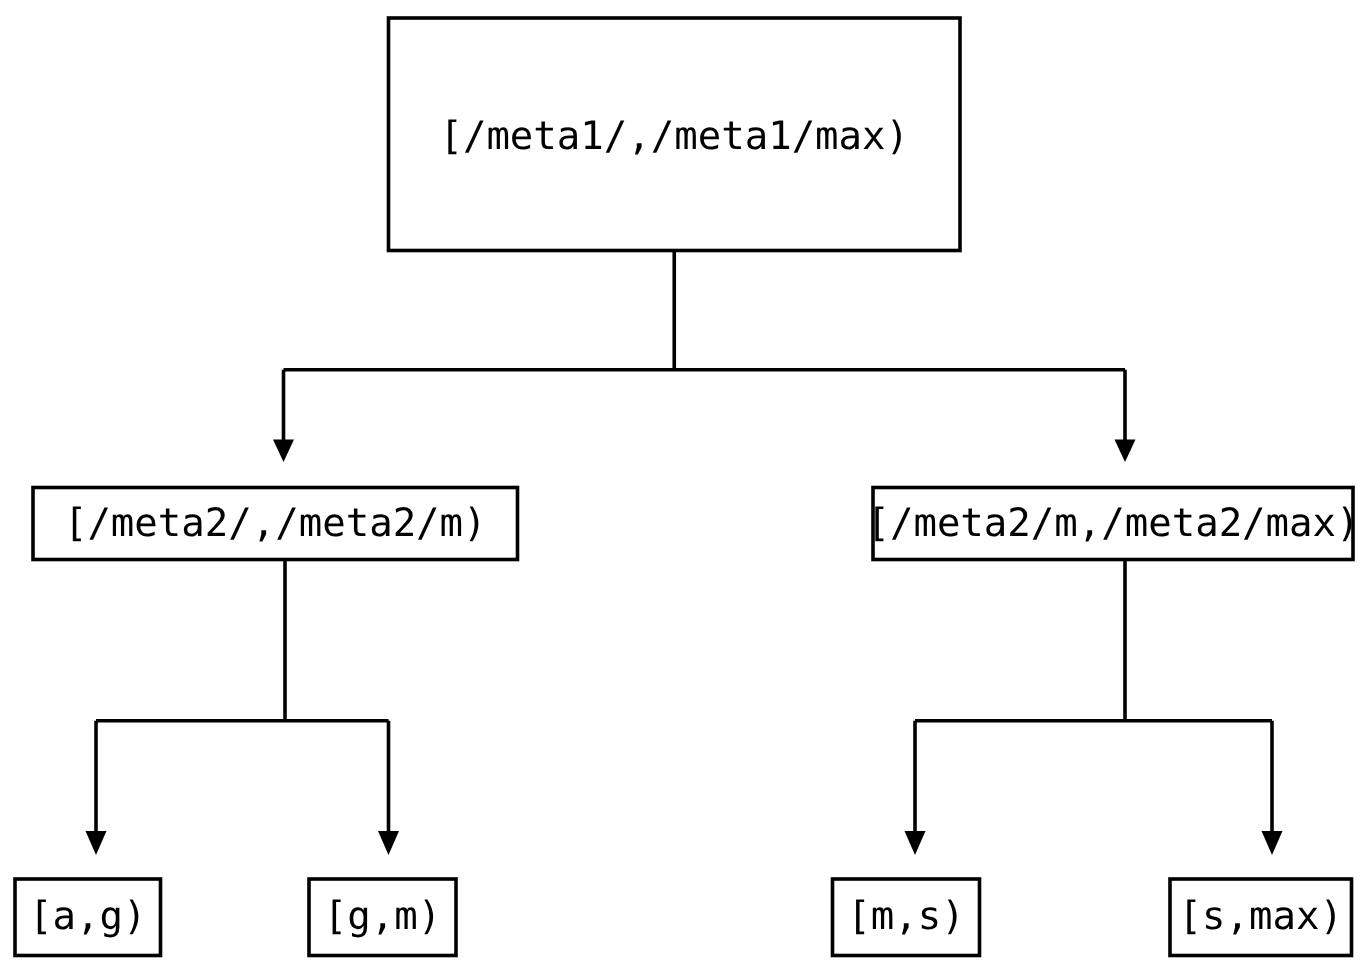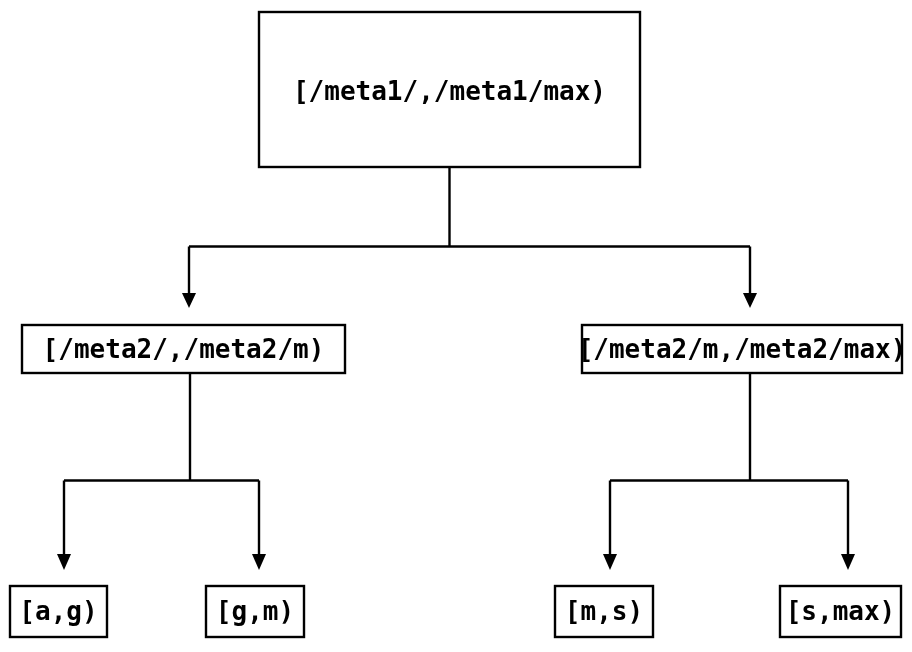--- a/index.html
+++ b/index.html
@@ -11,21 +11,20 @@
     width: 912px;
     height: 652px;
     font-family: "DejaVu Sans Mono", "Liberation Mono", monospace;
     overflow: hidden;
   }
   #diagram-root {
     position: relative;
     width: 912px;
     height: 652px;
     background: #ffffff;
-    font-weight: bold;
   }
   svg#tree-svg {
     position: absolute;
     top: 0;
     left: 0;
     width: 912px;
     height: 652px;
     display: block;
   }
   .node-box {

